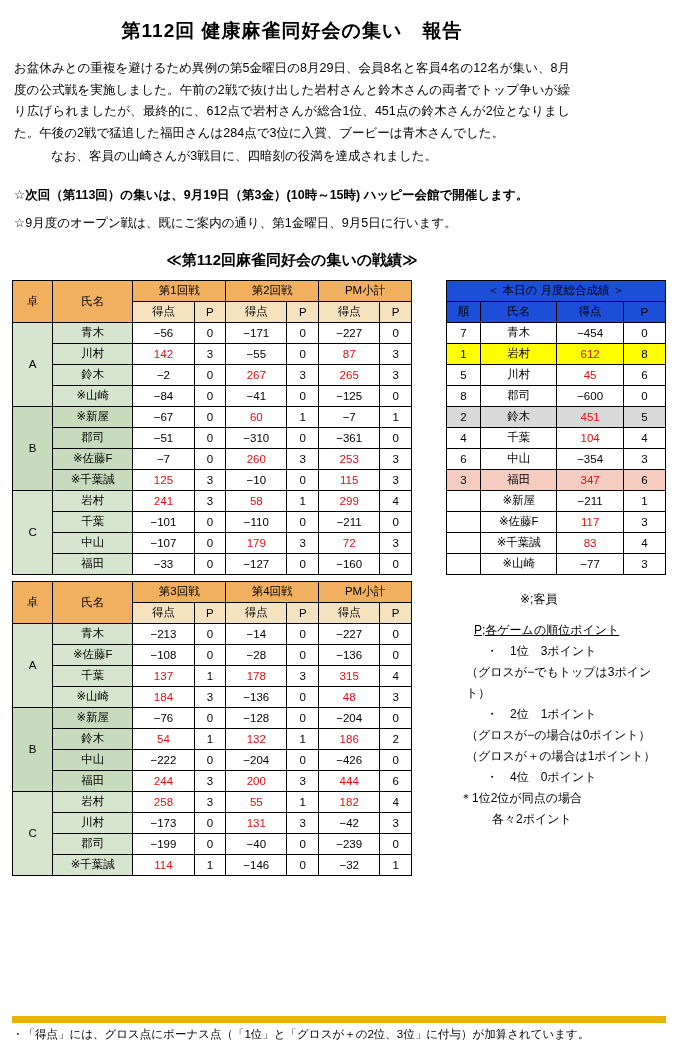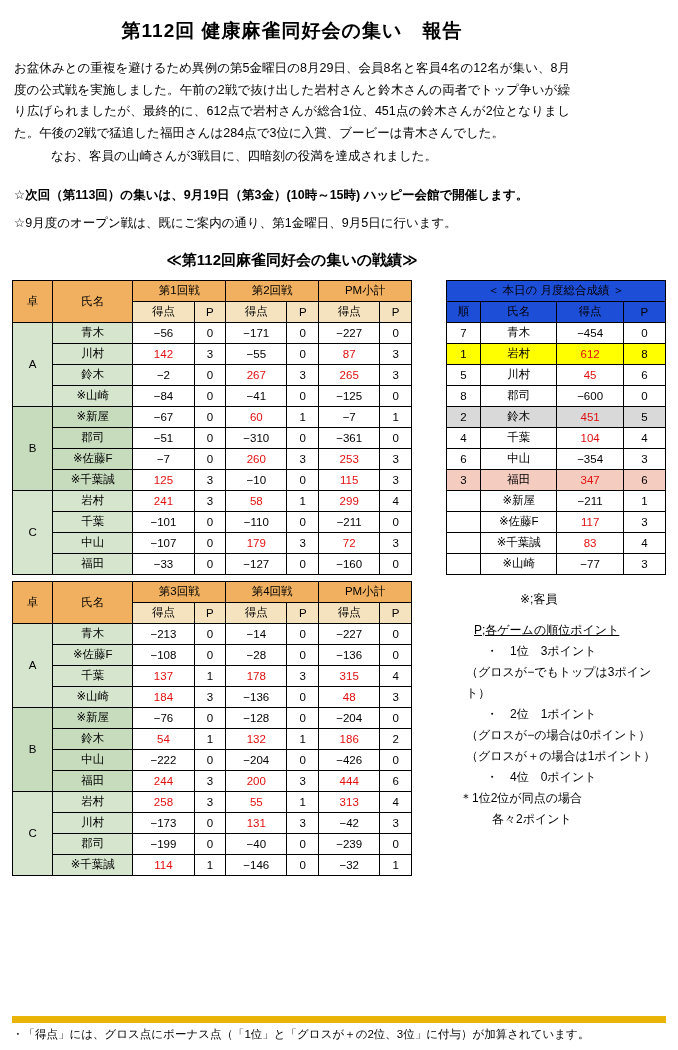--- a/index.html
+++ b/index.html
@@ -389,21 +389,21 @@
             <td class="tbl-cell red">444</td>
             <td class="tbl-cell blk">6</td>
           </tr>
           <tr>
             <td class="cell-green" rowspan="4">C</td>
             <td class="cell-green">岩村</td>
             <td class="tbl-cell red">258</td>
             <td class="tbl-cell blk">3</td>
             <td class="tbl-cell red">55</td>
             <td class="tbl-cell blk">1</td>
-            <td class="tbl-cell red">313</td>
+            <td class="tbl-cell red">182</td>
             <td class="tbl-cell blk">4</td>
           </tr>
           <tr>
             <td class="cell-green">川村</td>
             <td class="tbl-cell blk">−173</td>
             <td class="tbl-cell blk">0</td>
             <td class="tbl-cell red">131</td>
             <td class="tbl-cell blk">3</td>
             <td class="tbl-cell blk">−42</td>
             <td class="tbl-cell blk">3</td>

